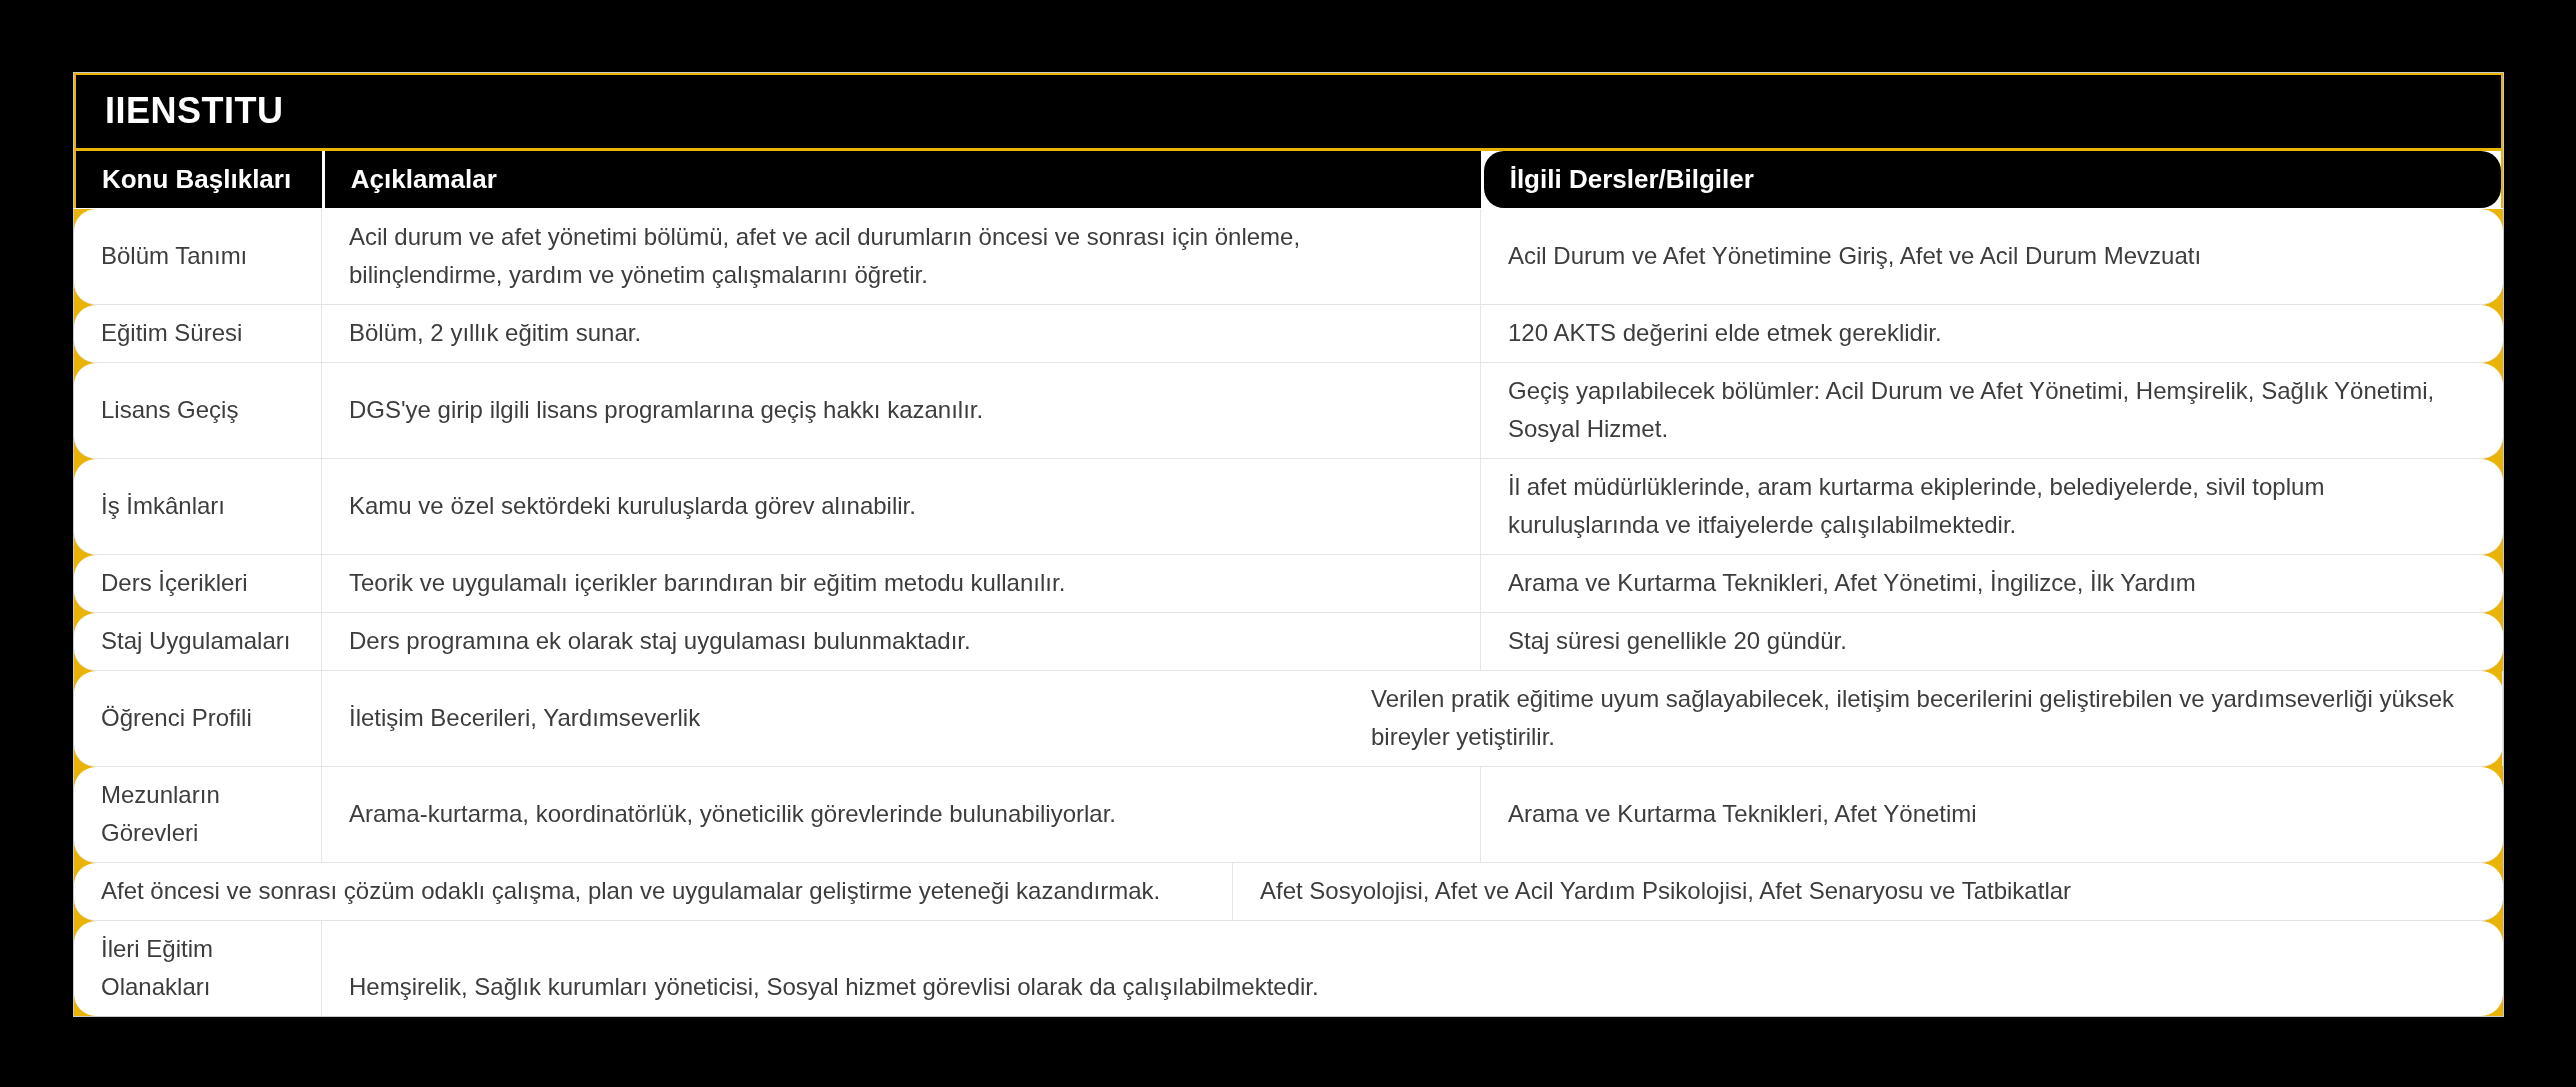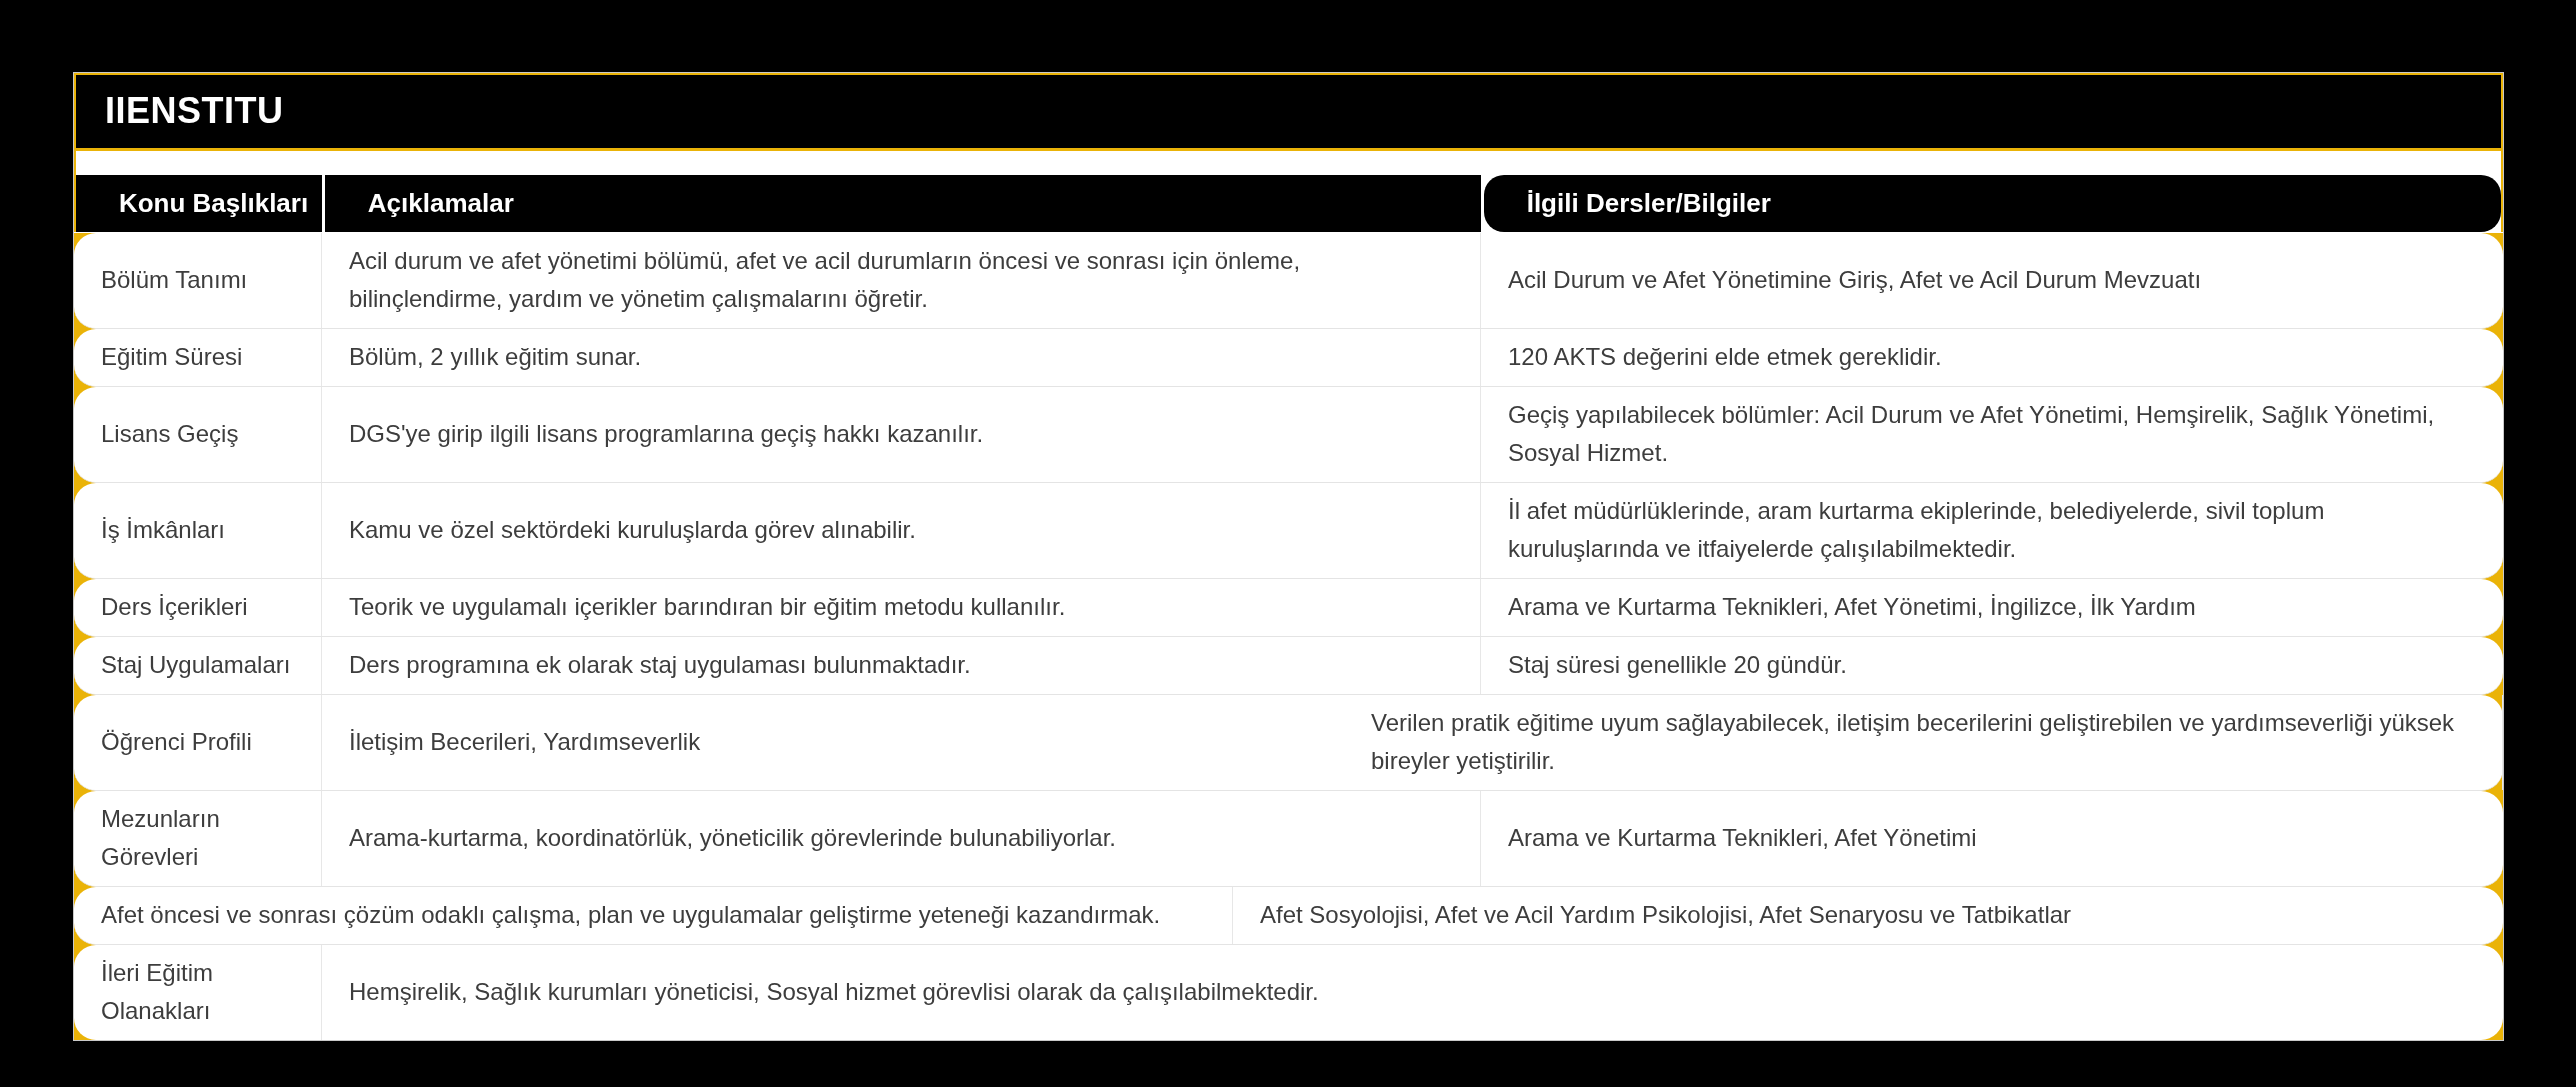--- a/index.html
+++ b/index.html
@@ -44,38 +44,37 @@
     background: #ffffff;
   }
   .header-cell {
     background: #000000;
     color: #ffffff;
     font-size: 26px;
     font-weight: bold;
     height: 57px;
     display: flex;
     align-items: center;
-    padding-left: 43px;
+    padding-left: 26px;
     box-sizing: border-box;
-    margin-top: 24px;
   }
   .hc-topic   { width: 246px; flex: none; }
   .hc-desc    { width: 1156px; flex: none; }
   .hc-related { flex: 1; border-radius: 20px; }
   .body-rows {
     border-top: 1.9px solid #ffffff;
   }
   .row {
     display: flex;
     align-items: stretch;
     border-bottom: 1.9px solid #e4e4e4;
     background: #ffffff;
     border-radius: 22px;
   }
-  .row:last-child { border-bottom: none; }
+  .row:last-child { border-bottom: none; align-items: flex-end; }
   .cell {
     display: flex;
     align-items: center;
     padding: 9.5px 27px;
     font-size: 24px;
     line-height: 38px;
     color: #3d3d3d;
     box-sizing: border-box;
   }
   .cell-topic {

